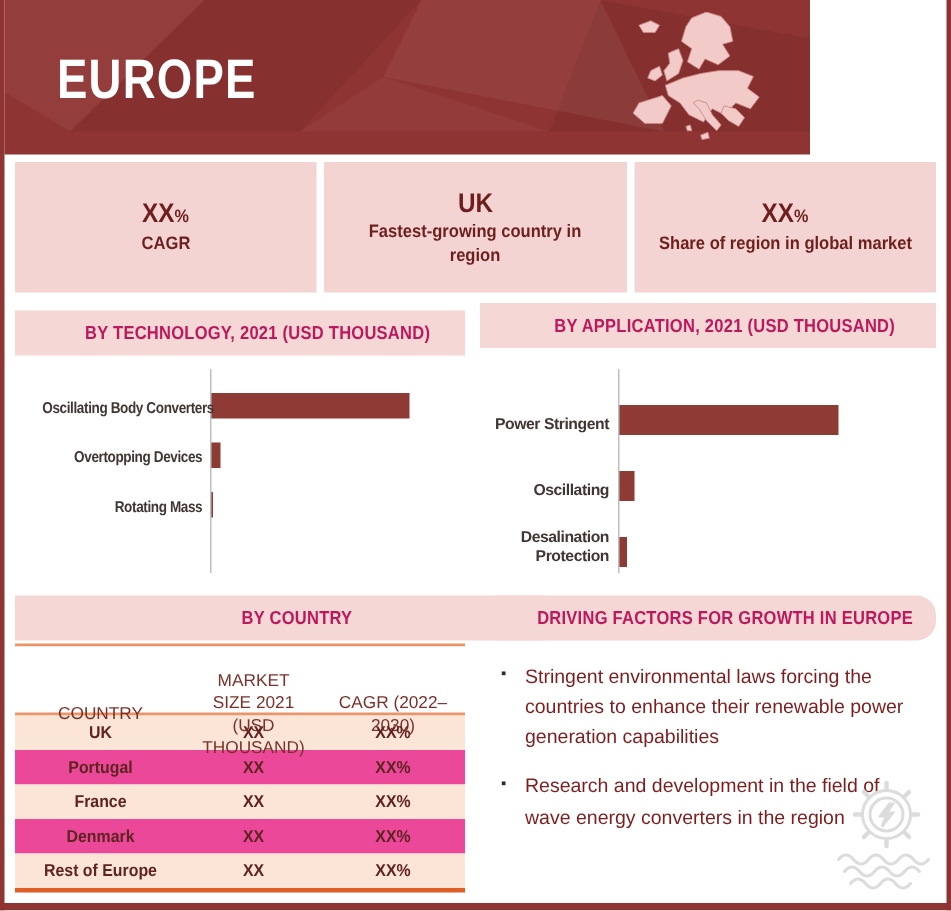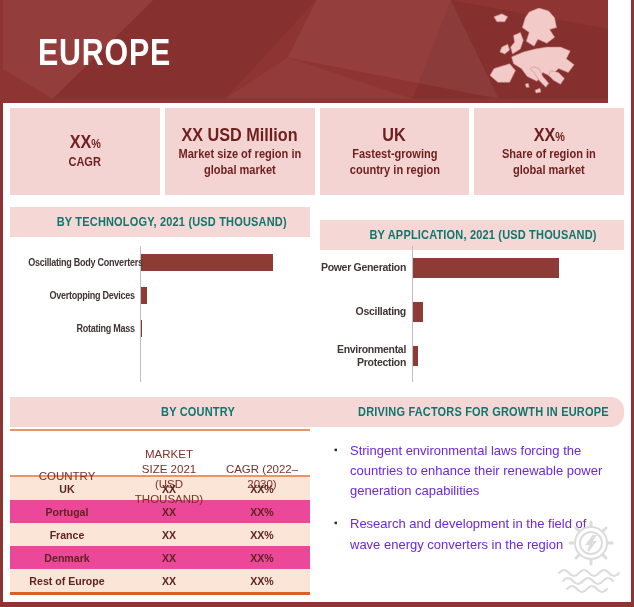--- a/index.html
+++ b/index.html
@@ -8,21 +8,21 @@
 
   .canvas {
     position:relative; width:634px; height:607px;
     background:#ffffff;
     border-left:3px solid #8e3432; border-right:3px solid #8e3432;
     border-bottom:5px solid #8e3432;
     overflow:hidden;
   }
 
   
-  .header { position:absolute; top:0; left:-3px; width:608px; height:103px; background:#8e3432; overflow:hidden; }
+  .header { position:absolute; top:0; left:-3px; width:540px; height:103px; background:#8e3432; overflow:hidden; }
   .header svg.facets { position:absolute; inset:0; }
   .title {
     position:absolute; left:38px; top:32px;
     color:#ffffff; font-size:37px; font-weight:bold; letter-spacing:1px;
     transform:scaleX(0.82); transform-origin:0 50%;
   }
   .map-wrap { position:absolute; right:12px; top:8px; width:118px; height:88px; }
 
   
   .stats-row { position:absolute; top:108px; left:7px; width:614px; display:flex; gap:5px; }
@@ -32,36 +32,36 @@
     text-align:center; color:#6e1f1d; padding:4px 8px;
   }
   .stat-value { font-size:18px; font-weight:bold; line-height:1.15; white-space:nowrap; transform:scaleX(0.9); }
   .stat-value .suffix { font-size:12px; font-weight:bold; }
   .stat-label { font-size:12px; font-weight:bold; line-height:1.3; margin-top:2px; transform:scaleX(0.92); }
 
   
   .section-bar {
     position:absolute; height:30px; background:#f5d7d5;
     display:flex; align-items:center; justify-content:center;
-    color:#0f766e; font-weight:bold; font-size:12.5px;padding-left:23px;
+    color:#be185d; font-weight:bold; font-size:12.5px;padding-left:23px;
   }
   .section-bar span { display:inline-block; white-space:nowrap; transform:scaleX(0.88); letter-spacing:0.2px; }
   #bar-technology { top:207px; left:7px;  width:300px; }
-  #bar-application{ top:220px; left:317px; width:304px; }
+  #bar-application{ top:202px; left:317px; width:304px; }
   #bar-country    { top:397px; left:7px;  width:352px; }
   #bar-driving    { top:397px; left:317px; width:304px;border-radius:13px; }
 
   
   .chart { position:absolute; top:246px; height:136px; }
   #chart-technology { left:7px;  width:300px; }
   #chart-application{ left:317px; width:304px; }
   .axis-line { position:absolute; top:0; bottom:0; width:1px; background:#bfbfbf; }
   #chart-technology .axis-line { left:130px; }
   #chart-application .axis-line { left:92px; }
-  .chart-row { display:flex; align-items:center; }
+  .chart-row { display:flex; align-items:flex-end; }
   #chart-technology .chart-row { height:33px; }
   #chart-application .chart-row { height:44px; }
   .chart-label {
     text-align:right; font-weight:bold; color:#403634; font-size:10.5px;
     letter-spacing:-0.3px; line-height:1.25; padding-right:6px;
   }
   #chart-technology .chart-label { width:130px; white-space:nowrap; transform:scaleX(0.86); transform-origin:100% 50%; }
   #chart-application .chart-label { width:92px; }
   .chart-plot { flex:1 1 auto; display:flex; align-items:center; }
   .hbar { background:#8e3b36; }
@@ -77,21 +77,21 @@
   .th { text-align:center; font-size:11.5px; color:#7b3028; line-height:1.3; padding:16px 8px; }
   .tbody { border-bottom:3px solid #dd5f27; }
   .trow { display:grid; grid-template-columns:38% 30% 32%; height:23px; align-items:center; background:#ec4899; }
   .trow.alt { background:#fbe5d6; }
   .td { text-align:center; font-size:11.5px; font-weight:bold; color:#5f2320; transform:scaleX(0.92); }
 
   
   .factors { position:absolute; top:441px; left:331px; width:282px; list-style:none; }
   .factors li {
     position:relative; padding-left:16px; margin-bottom:13px;
-    font-size:13px; line-height:1.55; color:#6d28d9;
+    font-size:13px; line-height:1.55; color:#7f1d1d;
   }
   .factors li::before { content:"▪"; position:absolute; left:0; top:1px; font-size:10px; color:#2b2b2b; }
 
   
   .watermark { position:absolute; left:548px; top:518px; width:76px; height:78px; }
 </style>
 </head>
 <body>
 
 <div class="canvas">
@@ -131,24 +131,20 @@
       </svg>
     </div>
   </div>
 
   <div class="stats-row">
     <div class="stat-box">
       <div class="stat-value"><span>XX</span><span class="suffix">%</span></div>
       <div class="stat-label">CAGR</div>
     </div>
     <div class="stat-box">
-      <div class="stat-value"><span>XX USD Million</span><span class="suffix"></span></div>
-      <div class="stat-label">Market size of region in global market</div>
-    </div>
-    <div class="stat-box">
       <div class="stat-value"><span>UK</span><span class="suffix"></span></div>
       <div class="stat-label">Fastest-growing country in region</div>
     </div>
     <div class="stat-box">
       <div class="stat-value"><span>XX</span><span class="suffix">%</span></div>
       <div class="stat-label">Share of region in global market</div>
     </div>
   </div>
 
   <div class="section-bar" id="bar-technology">
@@ -176,33 +172,33 @@
       <div class="chart-label">Rotating Mass</div>
       <div class="chart-plot">
           <div class="hbar" style="width: 2px;"></div>
         </div>
     </div>
   </div>
 
   <div class="chart" id="chart-application">
     <div class="axis-line"></div>
     <div class="chart-row">
-      <div class="chart-label">Power Generation</div>
+      <div class="chart-label">Power Stringent</div>
       <div class="chart-plot">
           <div class="hbar" style="width: 147px;"></div>
         </div>
     </div>
     <div class="chart-row">
       <div class="chart-label">Oscillating</div>
       <div class="chart-plot">
           <div class="hbar" style="width: 11px;"></div>
         </div>
     </div>
     <div class="chart-row">
-      <div class="chart-label">Environmental Protection</div>
+      <div class="chart-label">Desalination Protection</div>
       <div class="chart-plot">
           <div class="hbar" style="width: 6px;"></div>
         </div>
     </div>
   </div>
 
   <div class="section-bar" id="bar-country">
       <span>BY COUNTRY</span>
     </div>
   <div class="section-bar" id="bar-driving">

